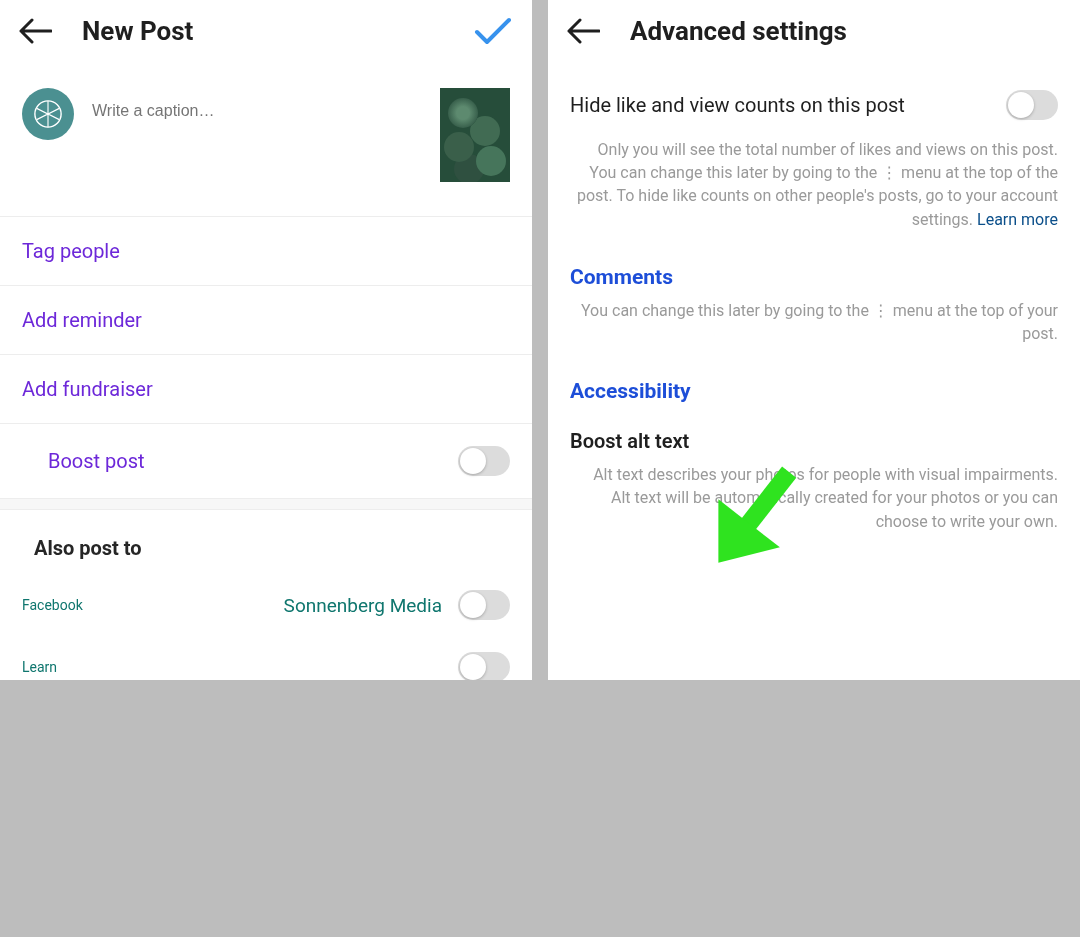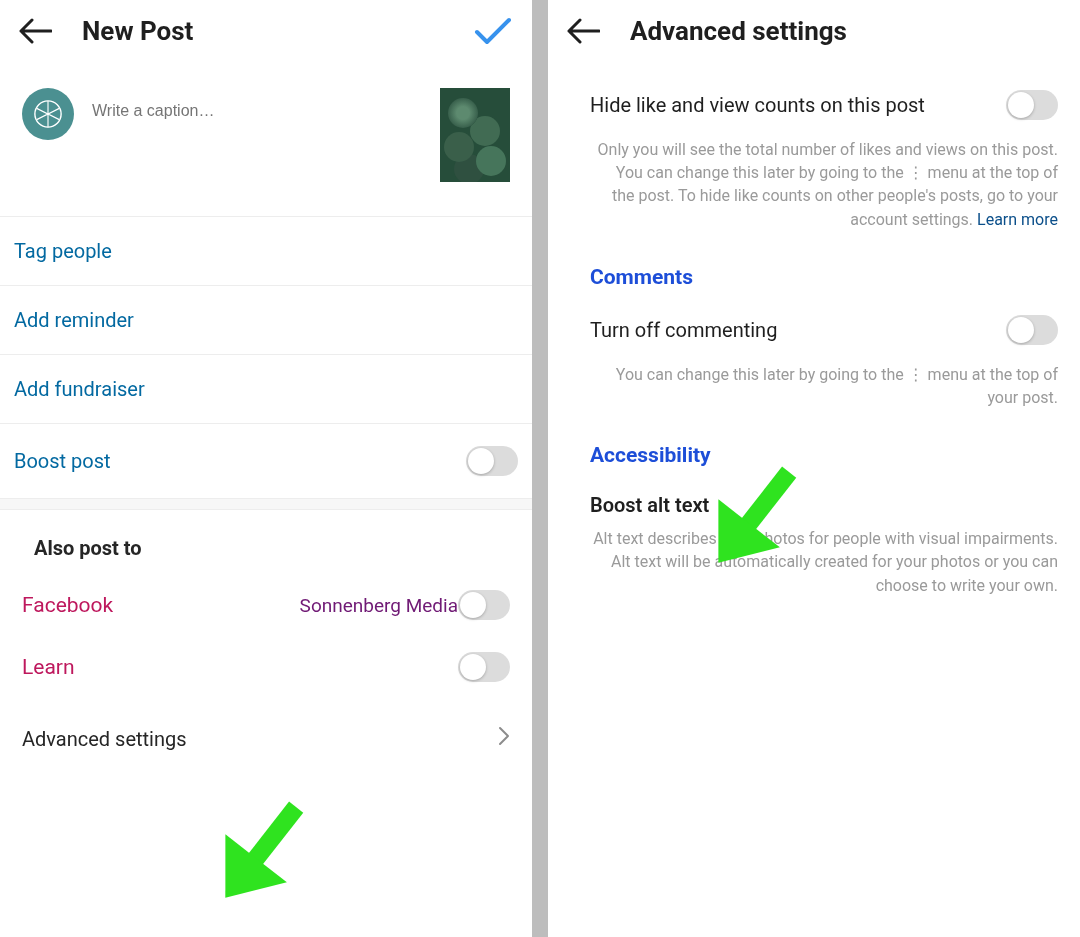--- a/index.html
+++ b/index.html
@@ -7,21 +7,21 @@
     font-family: -apple-system, BlinkMacSystemFont, "Segoe UI", Roboto, Helvetica, Arial, sans-serif;
     background: #bdbdbd;
     width: 1080px;
     height: 937px;
     overflow: hidden;
     display: flex;
     gap: 16px;
   }
   .panel {
     background: #ffffff;
-    height: 937px;
+    height: 680px;
     overflow: hidden;
     position: relative;
   }
   .panel.left { width: 532px; }
   .panel.right { width: 532px; }
 
   
   .header {
     display: flex;
     align-items: center;
@@ -77,29 +77,29 @@
   }
   .thumb::before {
     width: 30px; height: 30px;
     background: radial-gradient(circle, #5d8a6f 30%, #2f5543 80%);
     top: 10px; left: 8px;
     box-shadow: 22px 18px 0 0 #416b53, -4px 34px 0 0 #3a5f4a, 28px 48px 0 0 #46755b, 6px 56px 0 0 #2f5040;
   }
 
   
   .row {
-    padding: 22px 14px;
+    padding: 22px 22px;
     font-size: 20px;
-    color: #0369a1;
+    color: #6d28d9;
     border-bottom: 1px solid #ededed;
     display: flex;
     align-items: center;
     justify-content: space-between;
   }
-  .row.noborder { border-bottom: none; }
+  .row.noborder { border-bottom: none; margin-left: 26px; }
   .row .label { font-size: 20px; }
 
   .section-gap {
     height: 12px;
     background: #f7f7f7;
     border-top: 1px solid #ededed;
     border-bottom: 1px solid #ededed;
   }
 
   .toggle {
@@ -124,39 +124,38 @@
     font-size: 20px;
     color: #262626;
     font-weight: bold;
   }
   .share-row {
     padding: 16px 22px;
     display: flex;
     align-items: center;
     justify-content: space-between;
   }
-  .share-row .platform { font-size: 21px; color: #be185d; }
-  .share-row .account { font-size: 19px; color: #701a75; }
+  .share-row .platform { font-size: 14px; color: #0f766e; }
+  .share-row .account { font-size: 19px; color: #0f766e; margin-right: 16px; }
   .share-right { display: flex; align-items: center; }
 
   .adv-row {
     padding: 20px 22px;
     display: flex;
     align-items: center;
     justify-content: space-between;
     font-size: 20px;
     color: #262626;
     margin-top: 8px;
   }
   .chevron { color: #8c8c8c; }
 
   
   .r-section {
     padding: 10px 22px 0 22px;
-    margin-left: 20px;
   }
   .r-title-row {
     display: flex;
     align-items: center;
     justify-content: space-between;
     padding: 16px 0 18px 0;
   }
   .r-title {
     font-size: 20px;
     color: #1f1f1f;
@@ -278,24 +277,20 @@
 
   <div class="r-section">
     <div class="r-title-row">
       <span class="r-title">Hide like and view counts on this post</span>
       <span class="toggle"></span>
     </div>
     <div class="r-desc">
       <span>Only you will see the total number of likes and views on this post. You can change this later by going to the ⋮ menu at the top of the post. To hide like counts on other people's posts, go to your account settings. </span><span class="link">Learn more</span>
     </div>
     <div class="r-heading">Comments</div>
-    <div class="r-title-row">
-      <span class="r-title">Turn off commenting</span>
-      <span class="toggle"></span>
-    </div>
     <div class="r-desc">You can change this later by going to the ⋮ menu at the top of your post.</div>
 
     <div class="r-heading">Accessibility</div>
     <div class="r-title-row" style="padding-bottom:10px;">
       <span class="r-title" style="font-weight:600">Boost alt text</span>
     </div>
     <div class="r-desc">Alt text describes your photos for people with visual impairments. Alt text will be automatically created for your photos or you can choose to write your own.</div>
   </div>
 
   <div class="arrow-annotation" style="left:680px; top:450px; position:fixed;"></div>

